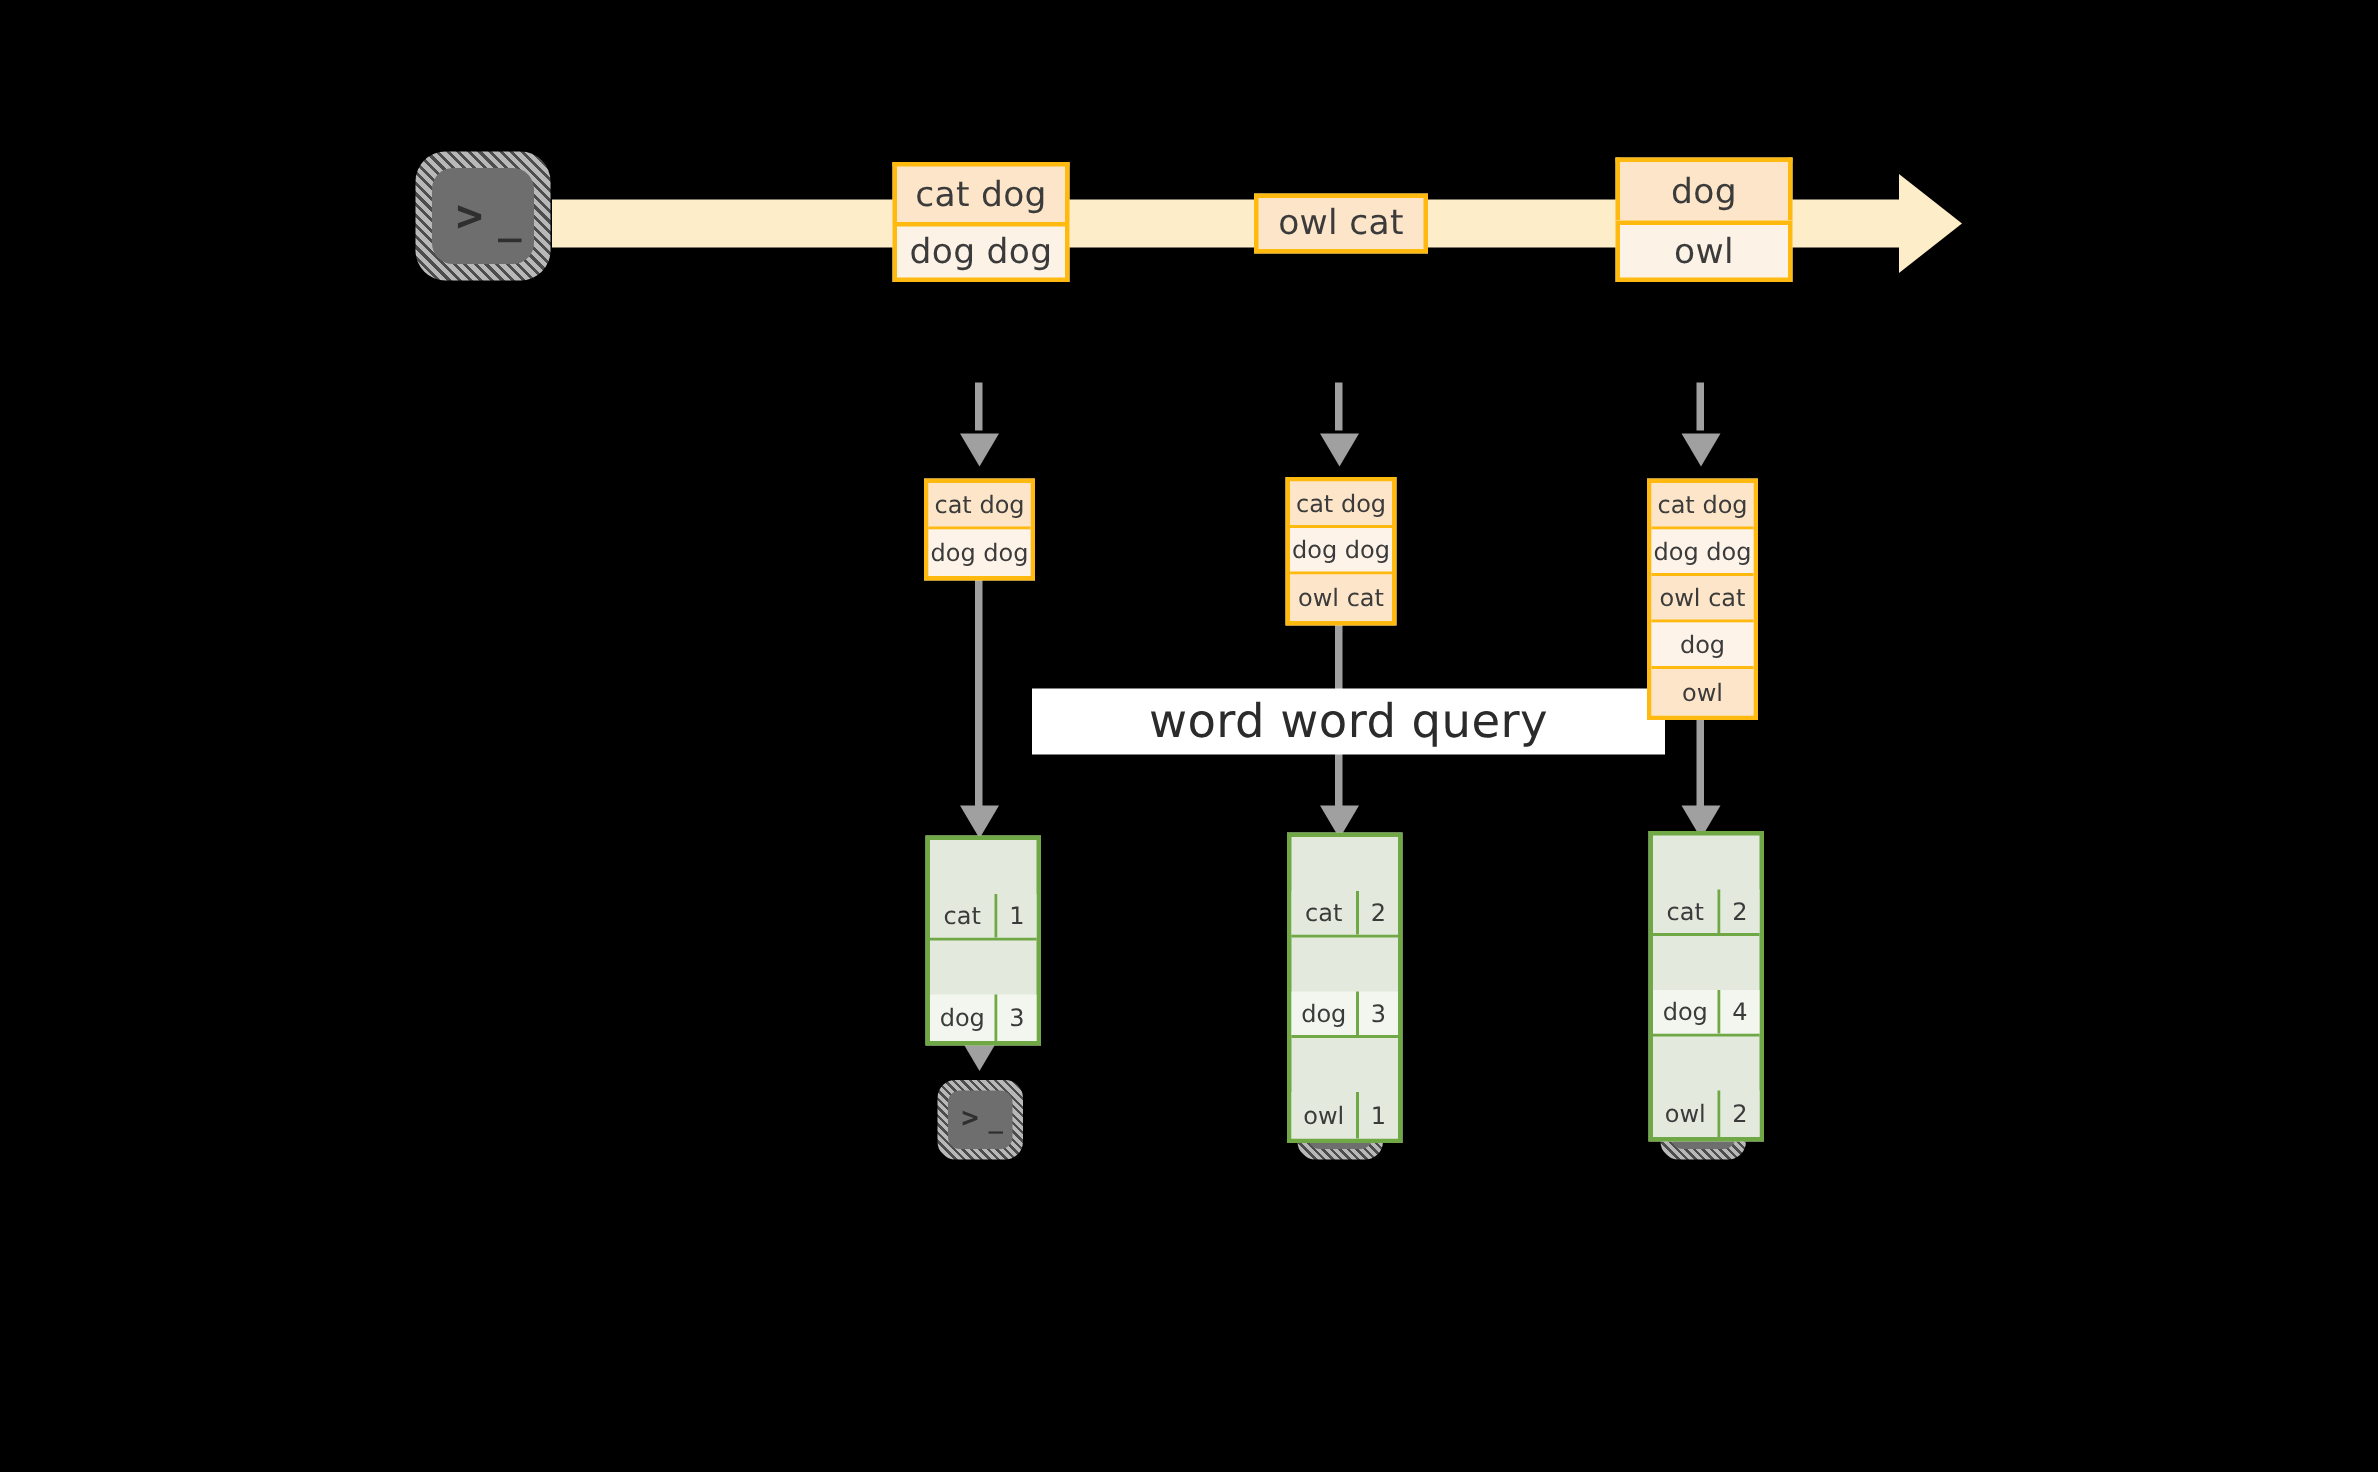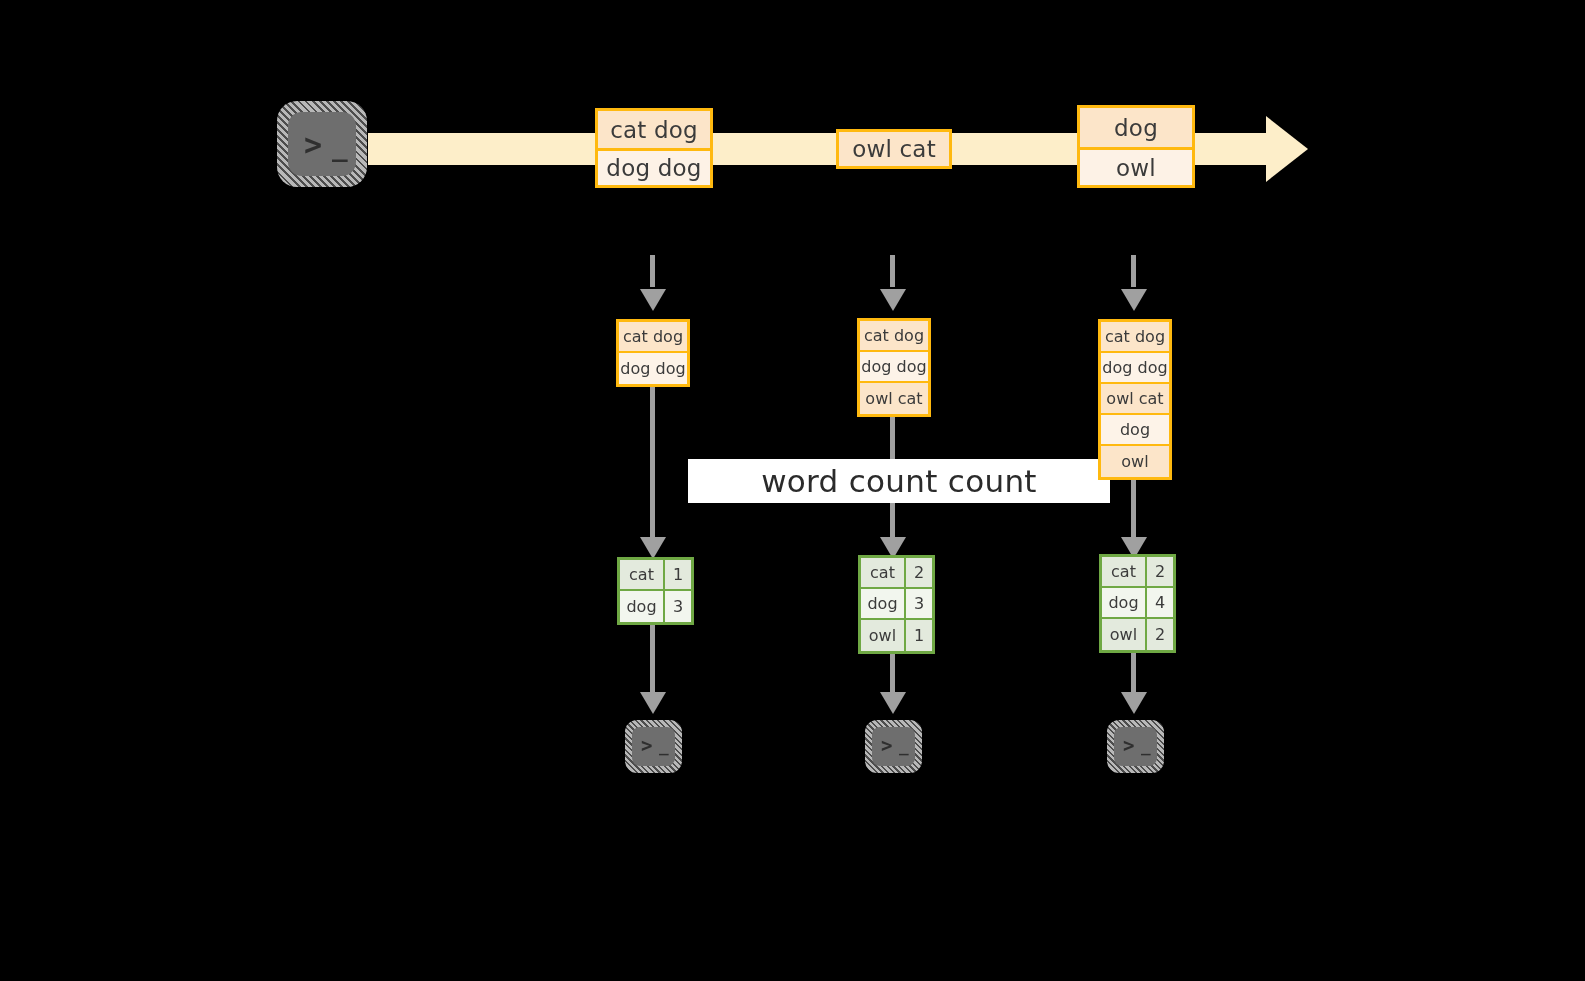--- a/index.html
+++ b/index.html
@@ -111,20 +111,21 @@
   .gtable {
     position: absolute;
     border: 3px solid #6fa844;
     background: #e3eadd;
     z-index: 6;
   }
   .gtable .grow {
     display: flex;
     height: 31px;
     border-bottom: 2px solid #6fa844;
+    margin-top: 36px;
   }
   .gtable .grow:last-child { border-bottom: 0; }
   .gtable .gcell {
     display: flex;
     align-items: center;
     justify-content: center;
     font-size: 16px;
     color: #3b3b3b;
     background: #e3eadd;
     white-space: nowrap;
@@ -192,21 +193,21 @@
   </div>
 
   <div class="ebox nobot" style="left:1077px; top:105px; width:118px; height:42px;">
     <span>dog</span>
   </div>
   <div class="ebox light" style="left:1077px; top:147px; width:118px; height:41px;">
     <span>owl</span>
   </div>
 
   <div class="qlabel" style="left:688px; top:459px; width:422px; height:44px;">
-    <span>word count count</span>
+    <span>word word query</span>
   </div>
 
   <div class="vdash" style="left:650px; top:255px; height:32px;"></div>
   <div class="vhead" style="left:640px; top:289px;"></div>
 
   <div class="stack" style="left:616px; top:319px; width:74px;">
     <div class="row">cat dog</div>
     <div class="row light">dog dog</div>
   </div>
 

